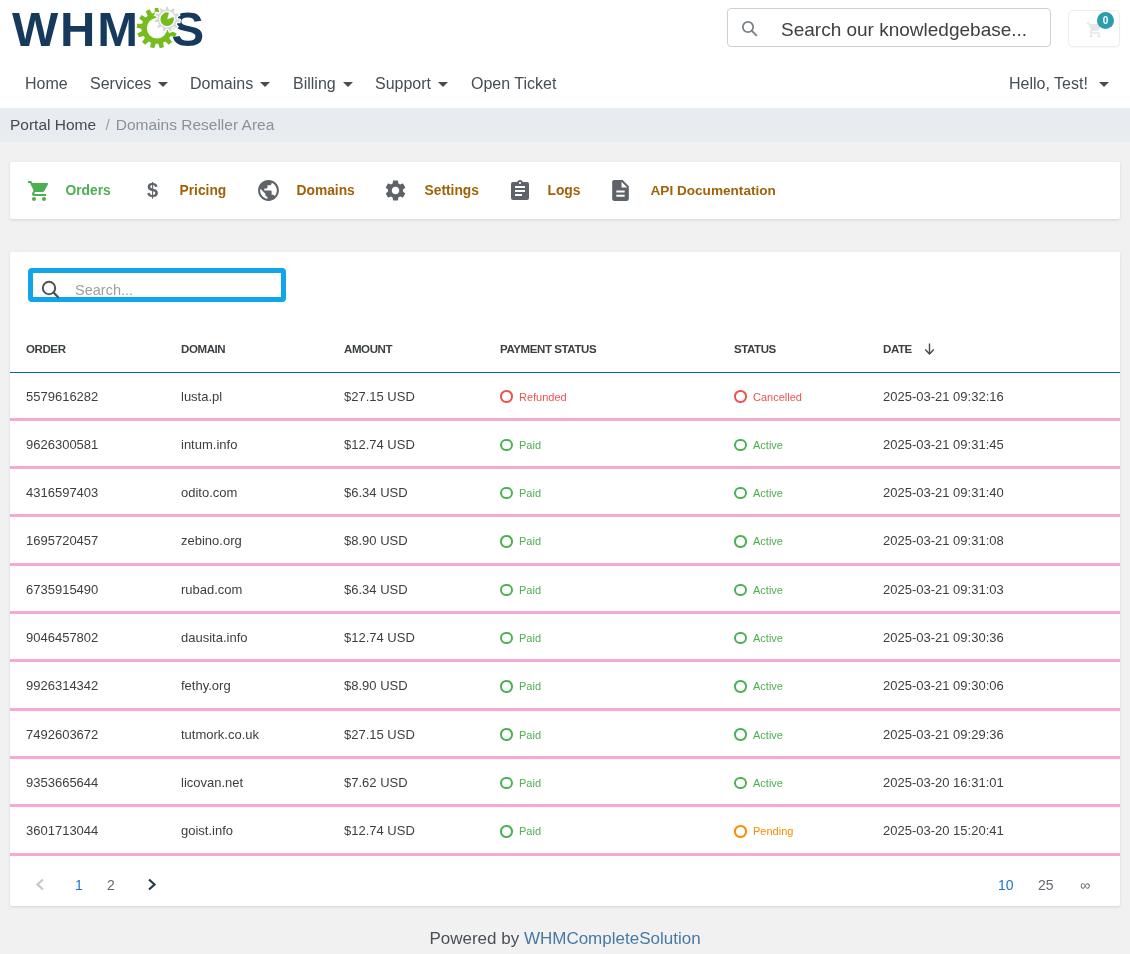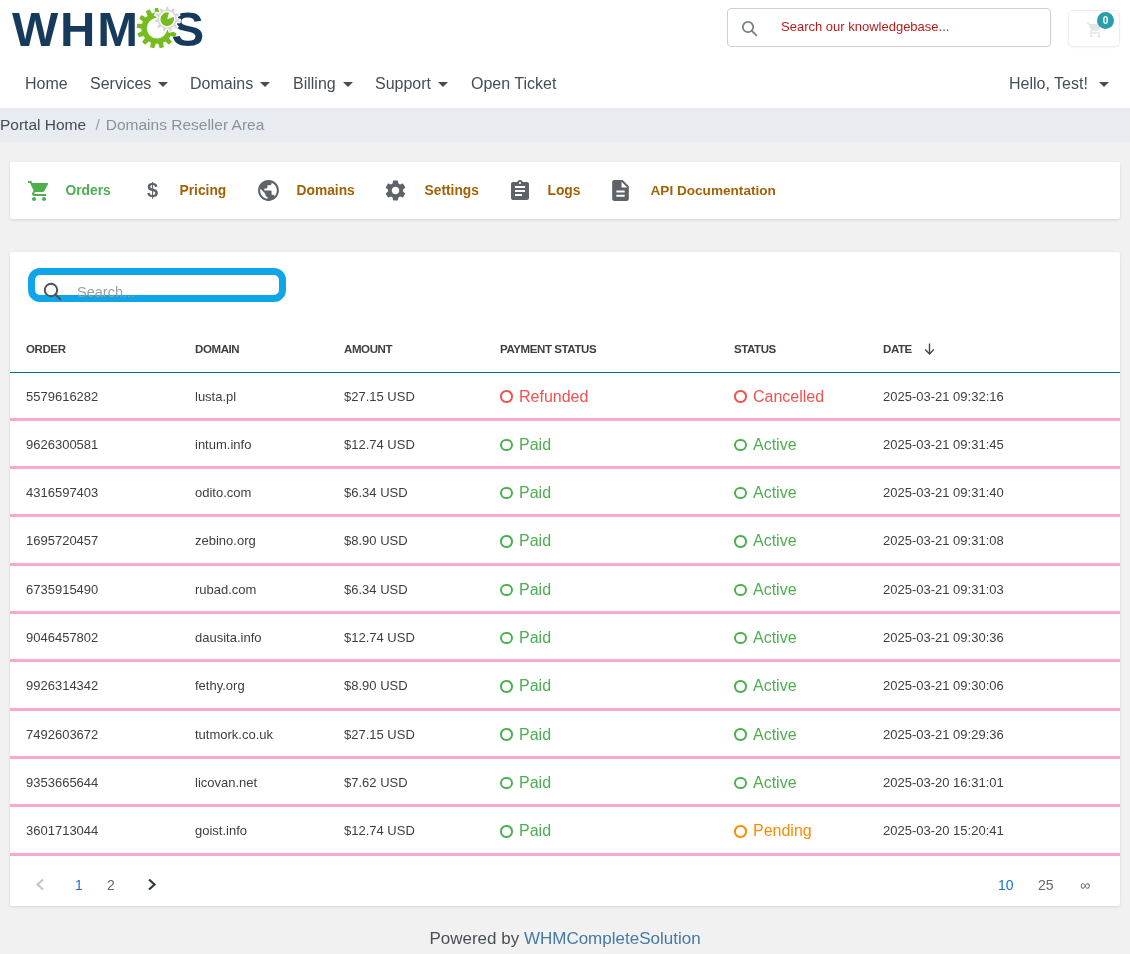--- a/index.html
+++ b/index.html
@@ -1,43 +1,43 @@
 <!DOCTYPE html>
 <html><head>
 <meta charset="utf-8">
 <style>
 * { margin:0; padding:0; box-sizing:border-box; }
 html,body { width:1130px; height:954px; background:#f1f1f1; font-family:"Liberation Sans",sans-serif; position:relative; overflow:hidden; }
 #header { position:absolute; left:0; top:0; width:1130px; height:136px; background:#fff; }
 #searchbox { position:absolute; left:727px; top:8px; width:324px; height:39px; border:1px solid #cfcfcf; border-radius:4px; background:#fff; }
-#searchbox .ph { position:absolute; left:53px; top:10px; font-size:13px; color:#b91c1c; }
+#searchbox .ph { position:absolute; left:53px; top:10px; font-size:19px; color:#404040; }
 #cartbtn { position:absolute; left:1068px; top:10px; width:52px; height:37px; border:1px solid #ededed; border-radius:5px; background:#fff; box-shadow:0 1px 2px rgba(0,0,0,0.04); }
 #cartbadge { position:absolute; left:1097px; top:11.5px; width:17px; height:17px; border-radius:50%; background:#2b9dad; color:#fff; font-size:10px; font-weight:bold; text-align:center; line-height:17px; }
 #nav { position:absolute; left:0; top:70px; height:28px; width:1130px; font-size:16px; color:#454d55; }
 .nitem { position:absolute; top:0; line-height:28px; white-space:nowrap; }
 .caret { display:inline-block; width:0; height:0; border-left:5px solid transparent; border-right:5px solid transparent; border-top:5px solid #454d55; margin-left:7px; vertical-align:2px; }
 #hello { position:absolute; left:1009px; top:70px; line-height:28px; font-size:16px; color:#454d55; }
 #breadcrumb { position:absolute; left:0; top:108px; width:1130px; height:33.5px; background:#e8ecf0; font-size:15.5px; line-height:33.5px; }
-#breadcrumb .inner { color:#444b52; }
+#breadcrumb .inner { padding-left:10px; color:#444b52; }
 #breadcrumb .sep { color:#9aa1a8; padding:0 6px 0 5px; }
 #breadcrumb .cur { color:#8a9199; }
 #tabs { position:absolute; left:10px; top:162px; width:1110px; height:57px; background:#fff; border-radius:2px; box-shadow:0 1px 3px rgba(0,0,0,0.12); }
 .tlbl { position:absolute; top:0; line-height:57px; font-size:13.8px; font-weight:bold; color:#a16207; letter-spacing:0; }
 #main { position:absolute; left:10px; top:252px; width:1110px; height:654px; background:#fff; border-radius:2px; box-shadow:0 1px 3px rgba(0,0,0,0.12); }
-#tsearch { position:absolute; left:18px; top:15.5px; width:258px; height:34px; border:7px solid #0ea5e9; border-radius:12px; }
+#tsearch { position:absolute; left:18px; top:15.5px; width:258px; height:34px; border:5px solid #0ea5e9; border-radius:4px; }
 #tsearch .ph { position:absolute; left:42px; top:9px; font-size:14.5px; color:#9e9e9e; }
 #tbl { position:absolute; left:0; top:74px; width:1110px; }
 .hrow { position:relative; height:46.6px; border-bottom:1px solid #0369a1; }
 .hcell { position:absolute; top:0; line-height:46.6px; font-size:11.5px; font-weight:bold; color:#3c4043; letter-spacing:-0.4px; }
 .row { position:relative; height:48.3px; border-bottom:3px solid #f9a8d4; }
 .cell { position:absolute; top:0; line-height:48px; font-size:13px; color:#3b3f42; }
-.c1{left:16px;} .c2{left:185px;} .c3{left:334px;} .c4{left:490px;} .c5{left:724px;} .c6{left:873px;}
+.c1{left:16px;} .c2{left:171px;} .c3{left:334px;} .c4{left:490px;} .c5{left:724px;} .c6{left:873px;}
 .st { position:absolute; top:0; display:flex; align-items:center; height:48px; }
 .st .dot { width:12.5px; height:12.5px; border-radius:50%; border:2.6px solid; flex:0 0 auto; }
-.st .stxt { font-size:16px; margin-left:6.5px; }
+.st .stxt { font-size:11px; margin-left:6.5px; }
 .red .dot{border-color:#ef5350;} .red .stxt{color:#ef5350;}
 .grn .dot{border-color:#4caf50;} .grn .stxt{color:#4caf50;}
 .org .dot{border-color:#fb8c00;} .org .stxt{color:#fb8c00;}
 #pager { position:absolute; left:0; top:603.5px; width:1110px; height:50px; }
 #pager svg { position:absolute; }
 .pnum { position:absolute; top:5px; line-height:49px; font-size:14px; }
 #footer { position:absolute; left:0; top:929px; width:1130px; text-align:center; font-size:17px; color:#4a4f55; }
 #footer a { color:#4679a4; text-decoration:none; }
 </style>
 </head>

